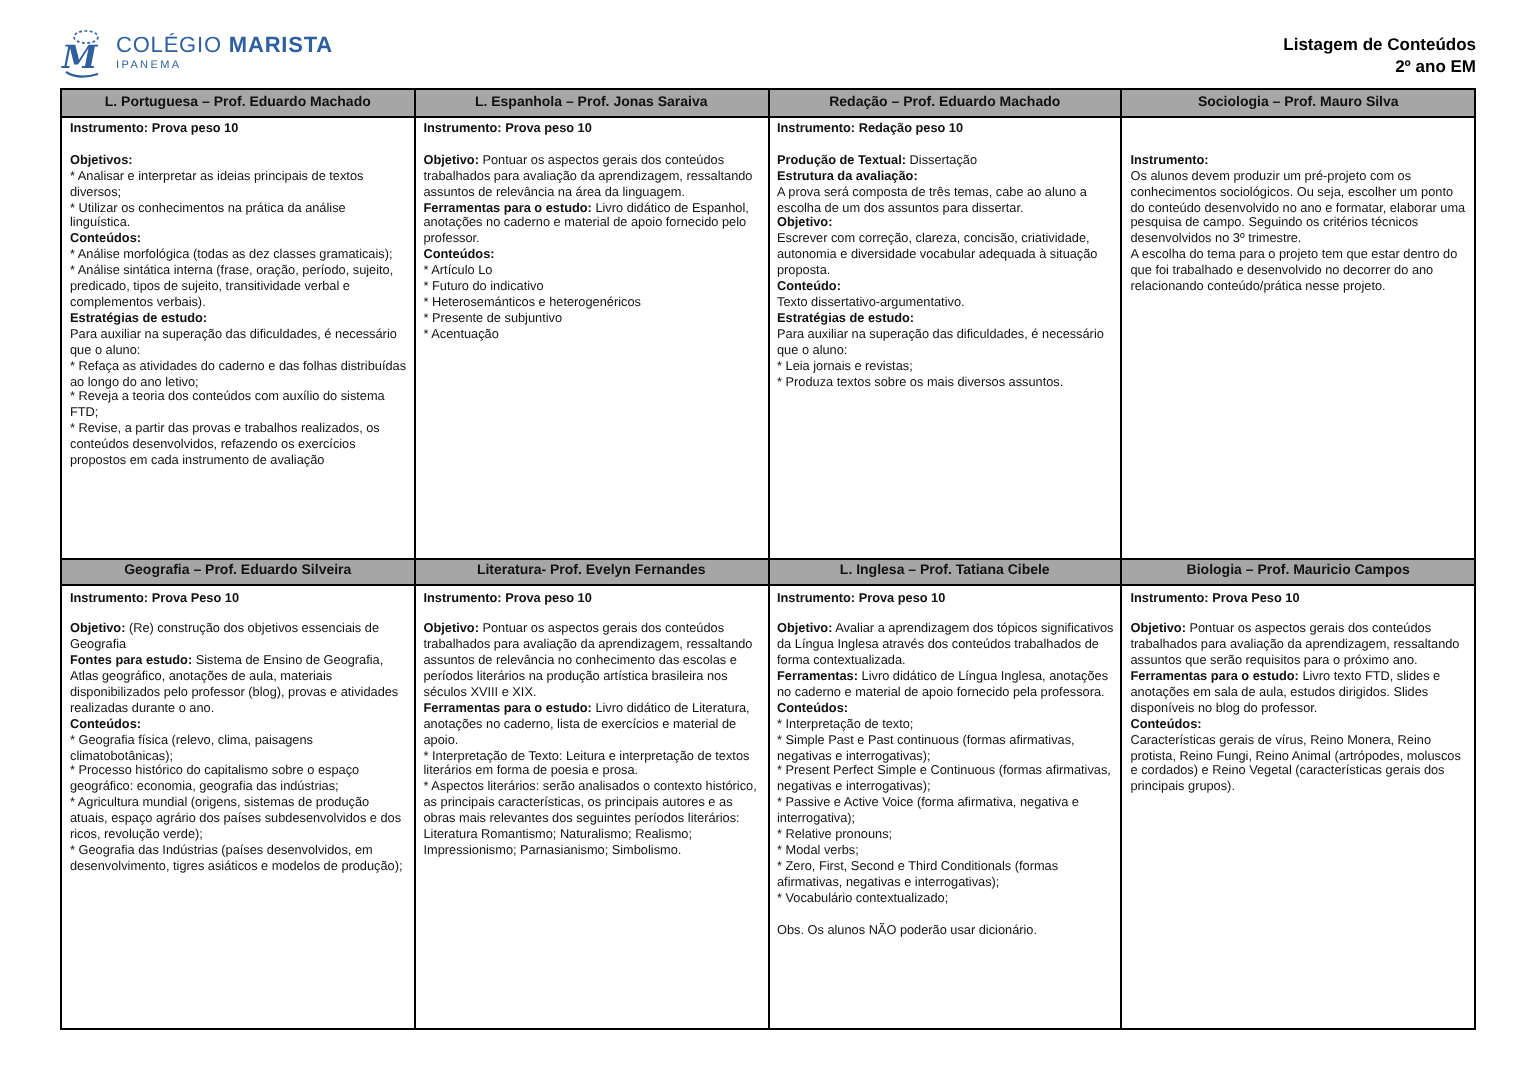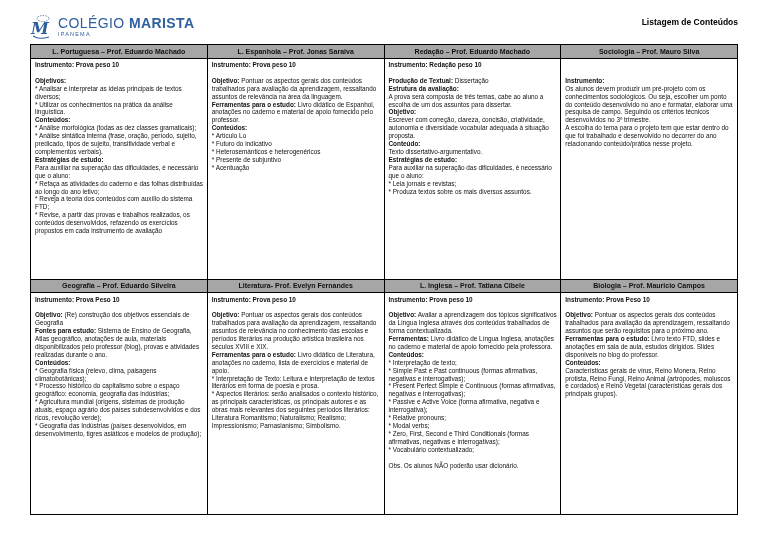--- a/index.html
+++ b/index.html
@@ -7,21 +7,21 @@
   body { font-family:"Liberation Sans", sans-serif; }
   .page {
     position:relative; width:768px; height:543px; background:#ffffff;
     padding:14px 30px 0 30px; overflow:hidden;
     --hdr-bg:#a6a6a6; --brand:#2e5f9e; --border:#000000;
   }
   .doc-header { position:relative; height:30px; }
   .logo { position:absolute; left:0; top:0; display:flex; align-items:center; gap:4px; }
   .logo-icon { width:24px; height:26px; display:block; }
   .logo-words { color:var(--brand); line-height:1; }
-  .logo-line1 { font-size:14px; letter-spacing:0.4px; }
+  .logo-line1 { font-size:11px; letter-spacing:0.4px; }
   .logo-line1 .brand { font-weight:bold; }
   .logo-line2 { font-size:5.5px; letter-spacing:1.2px; margin-top:2px; }
   .title-block { position:absolute; left:0; right:0; top:3px; text-align:right;
     font-weight:bold; font-size:8.5px; line-height:10.5px; color:#000; }
   .tbl { border-right:1px solid var(--border); border-bottom:1px solid var(--border); }
   .row { display:grid; grid-template-columns:repeat(4,1fr); }
   .cell { border-left:1px solid var(--border); border-top:1px solid var(--border); }
   .hdr-cell { background:var(--hdr-bg); font-weight:bold; font-size:7px;
     text-align:center; padding:2.5px 1px 3px 1px; color:#111; }
   .body-cell { padding:2.5px 3px 2px 4px; font-size:6.4px; line-height:7.9px; color:#111; }
@@ -41,20 +41,21 @@
         <text x="1" y="20" font-family="DejaVu Serif, serif" font-style="italic" font-weight="bold" font-size="16" fill="#2e5f9e">M</text>
         <path d="M3 22 q6 4 16 1" fill="none" stroke="#2e5f9e" stroke-width="1.1"></path>
       </svg>
       <div class="logo-words">
         <div class="logo-line1"><span>COLÉGIO</span> <span class="brand">MARISTA</span></div>
         <div class="logo-line2">IPANEMA</div>
       </div>
     </div>
     <div class="title-block">
       <div>Listagem de Conteúdos</div>
+      <div>2º ano EM</div>
     </div>
   </div>
 
   <div class="tbl">
       <div class="row band-0">
         <div class="cell hdr-cell">L. Portuguesa – Prof. Eduardo Machado</div>
         <div class="cell hdr-cell">L. Espanhola – Prof. Jonas Saraiva</div>
         <div class="cell hdr-cell">Redação – Prof. Eduardo Machado</div>
         <div class="cell hdr-cell">Sociologia – Prof.  Mauro Silva</div>
       </div>

